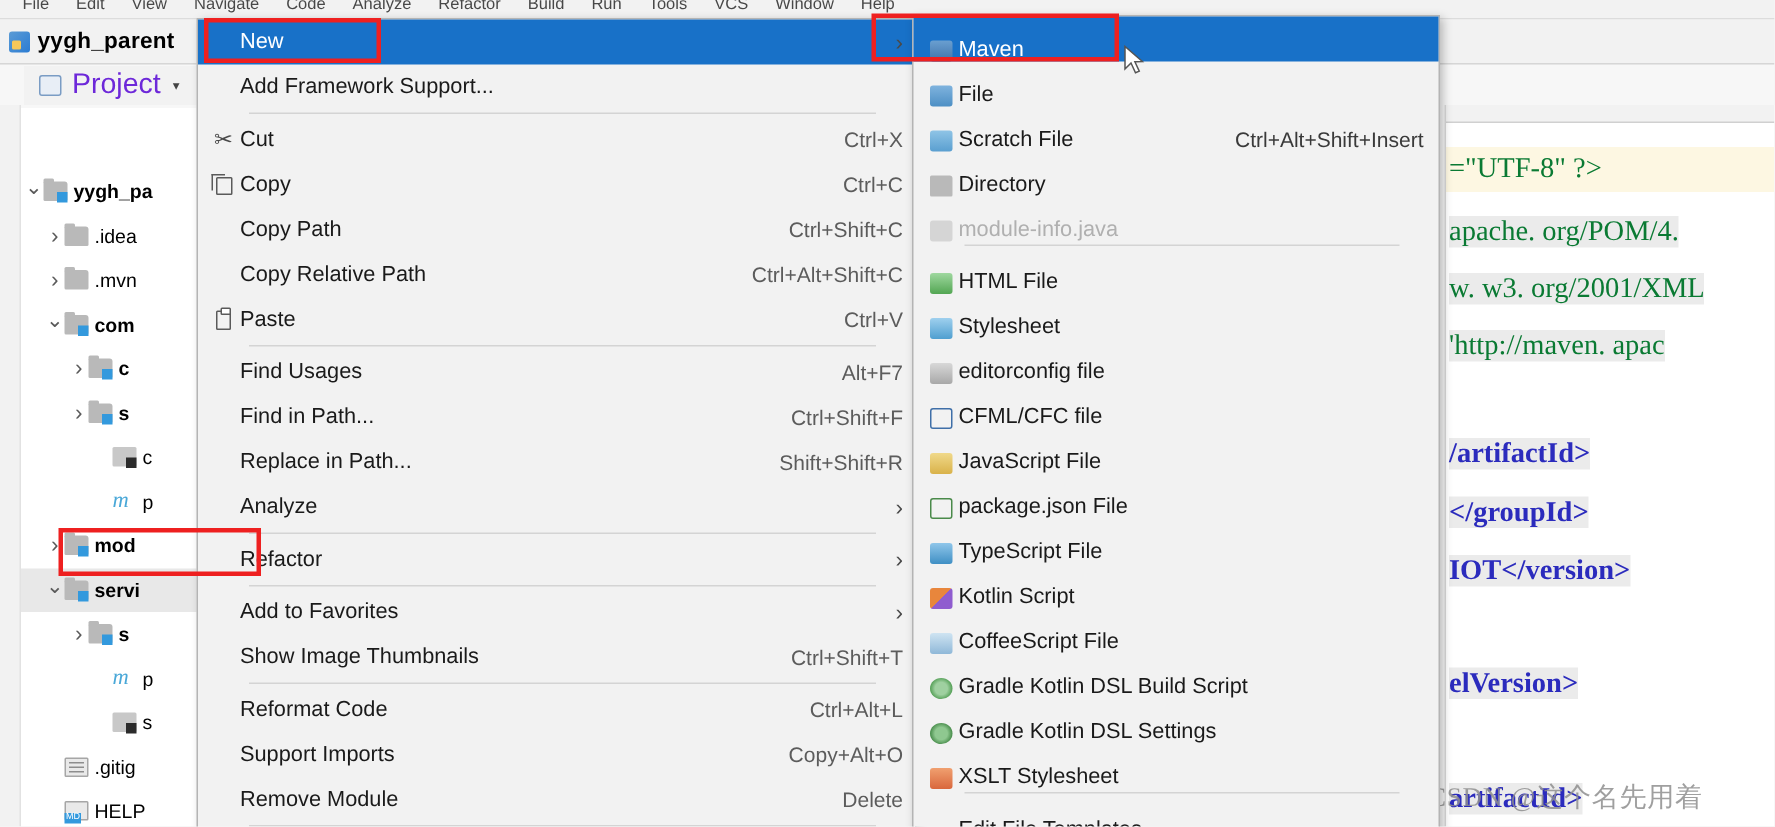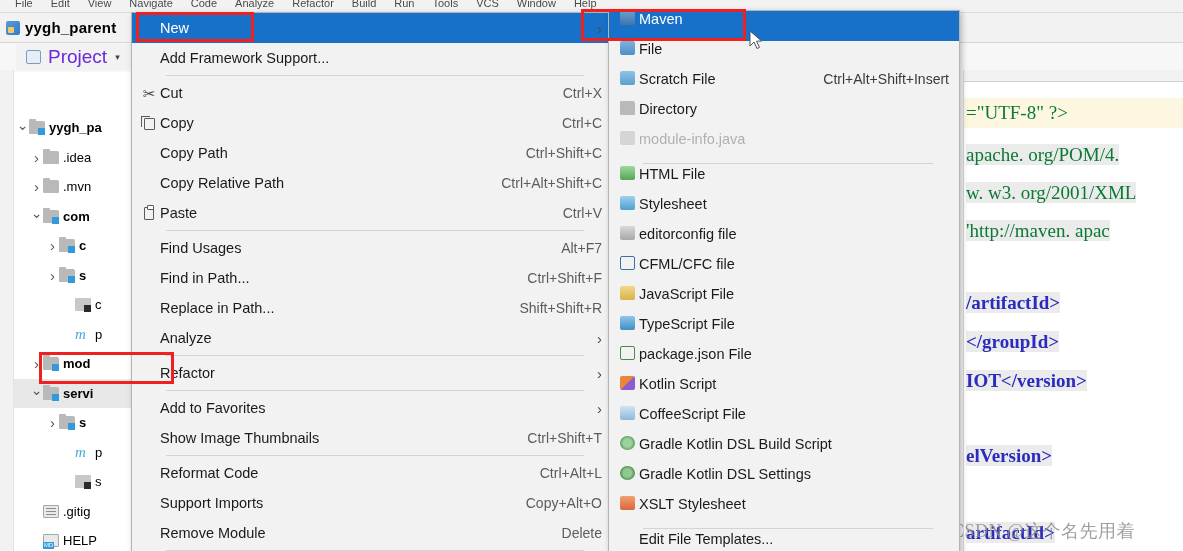--- a/index.html
+++ b/index.html
@@ -203,21 +203,21 @@
   }
 
   
   .submenu {
     position: absolute; left: 608px; top: 10px; width: 352px;
     background: #f2f2f2; border: 1px solid #b4b4b4;
     box-shadow: 2px 2px 6px rgba(0,0,0,.25);
     z-index: 50;
   }
   .smi {
-    display: flex; align-items: flex-start; height: 30px;
+    display: flex; align-items: flex-end; height: 30px;
     padding: 0 10px 0 6px; font-size: 14.5px; color: #1a1a1a;
     white-space: nowrap;
   }
   .smi.sel { background: #1871c8; color: #fff; }
   .smi.dis { color: #b0b0b0; }
   .smi .s-ico {
     width: 24px; flex: 0 0 24px; display: flex;
     align-items: center; justify-content: center;
   }
   .smi .s-lbl { flex: 1 1 auto; }
@@ -534,29 +534,29 @@
       <span class="s-lbl">CFML/CFC file</span>
     </div>
     <div class="smi">
       <span class="s-ico">
         <i class="glyph g-js"></i>
       </span>
       <span class="s-lbl">JavaScript File</span>
     </div>
     <div class="smi">
       <span class="s-ico">
+        <i class="glyph g-pkg"></i>
+      </span>
+      <span class="s-lbl">package.json File</span>
+    </div>
+    <div class="smi">
+      <span class="s-ico">
         <i class="glyph g-ts"></i>
       </span>
       <span class="s-lbl">TypeScript File</span>
-    </div>
-    <div class="smi">
-      <span class="s-ico">
-        <i class="glyph g-pkg"></i>
-      </span>
-      <span class="s-lbl">package.json File</span>
     </div>
     <div class="smi">
       <span class="s-ico">
         <i class="glyph g-kotlin"></i>
       </span>
       <span class="s-lbl">Kotlin Script</span>
     </div>
     <div class="smi">
       <span class="s-ico">
         <i class="glyph g-coffee"></i>

